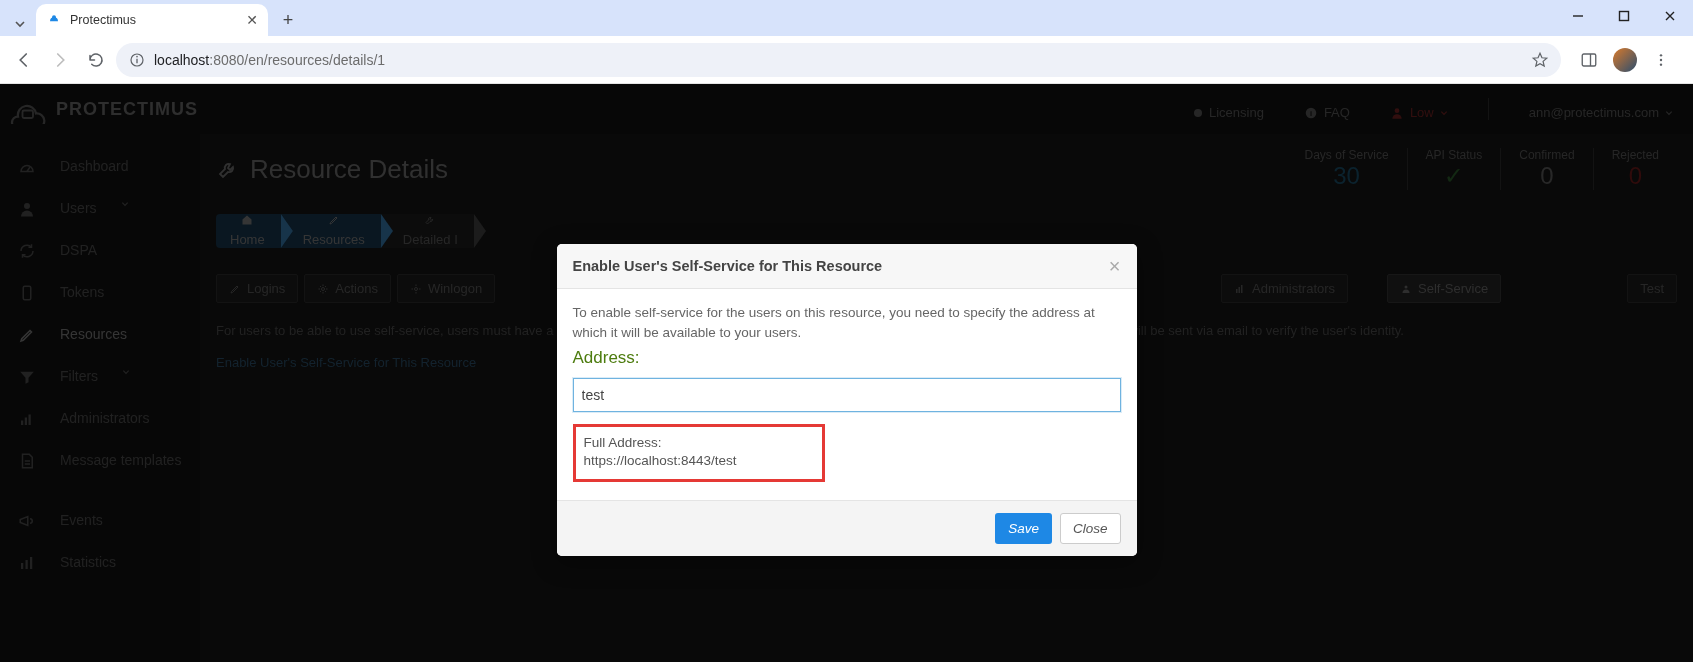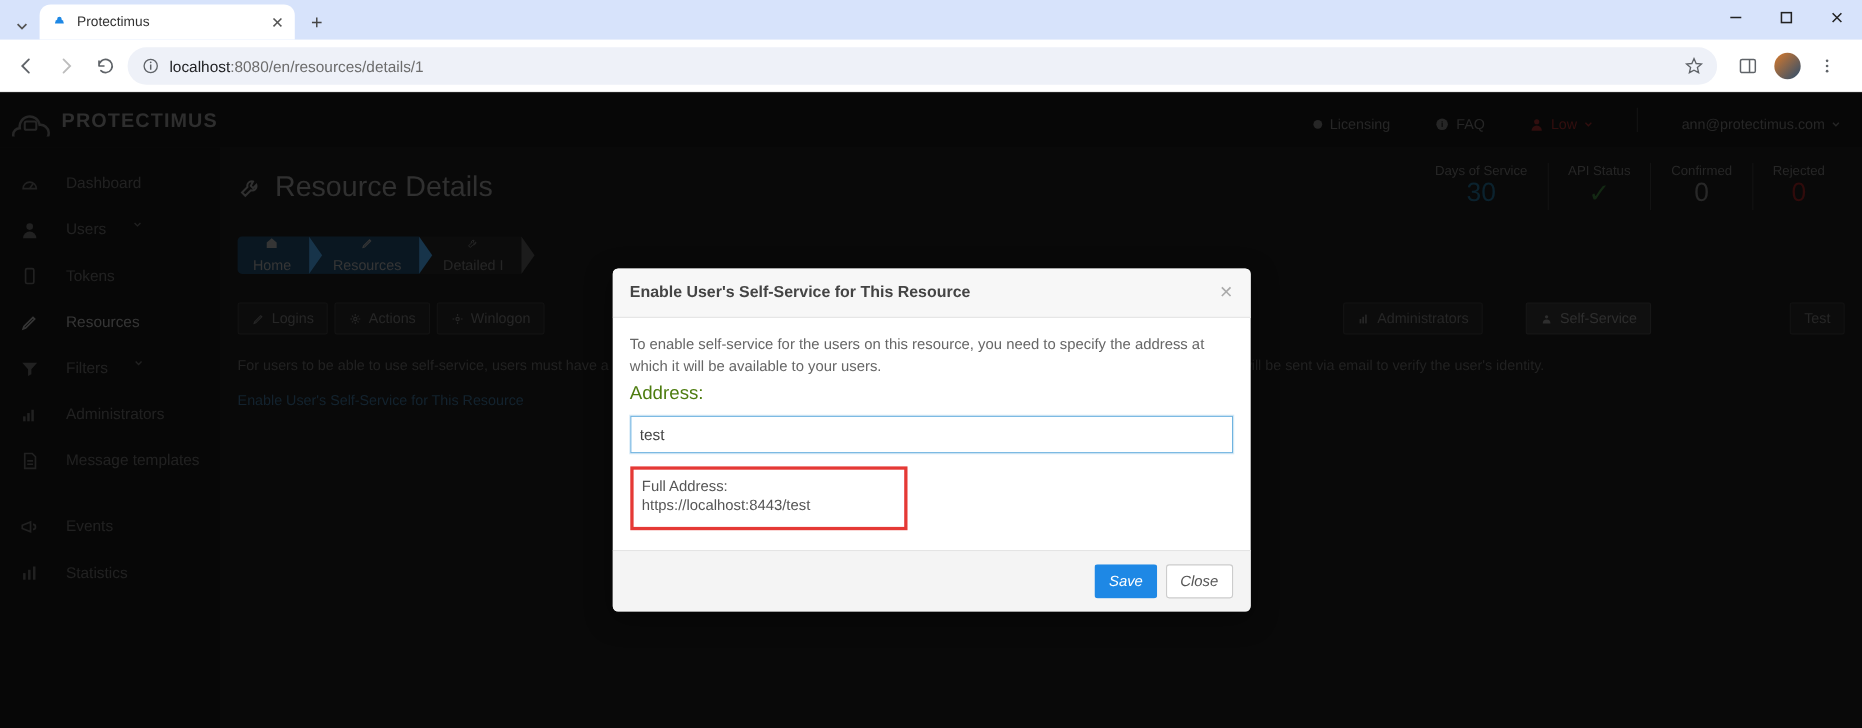--- a/index.html
+++ b/index.html
@@ -232,20 +232,27 @@
           <circle cx="12" cy="8" r="4" fill="#4a4a4a"></circle>
           <path d="M4 22a8 8 0 0 1 16 0z" fill="#4a4a4a"></path>
         </svg>
         <span>Users</span>
         <svg width="8" height="8" viewBox="0 0 12 12">
           <path d="M2 4l4 4 4-4" stroke="#4a4a4a" stroke-width="1.8" fill="none"></path>
         </svg>
       </div>
     <div class="side-item">
         <svg class="side-icon" viewBox="0 0 24 24">
+          <path d="M4 12a8 8 0 0 1 14-5M20 12a8 8 0 0 1-14 5" stroke="#4a4a4a" stroke-width="2" fill="none"></path>
+          <path d="M18 3v4h-4M6 21v-4h4" stroke="#4a4a4a" stroke-width="2" fill="none"></path>
+        </svg>
+        <span>DSPA</span>
+      </div>
+    <div class="side-item">
+        <svg class="side-icon" viewBox="0 0 24 24">
           <rect x="7" y="3" width="10" height="18" rx="2" stroke="#4a4a4a" stroke-width="2" fill="none"></rect>
         </svg>
         <span>Tokens</span>
       </div>
     <div class="side-item active">
         <svg class="side-icon" viewBox="0 0 24 24">
           <path d="M4 20l3-1 11-11-2-2L5 17l-1 3z" stroke="#777" stroke-width="2" fill="none"></path>
         </svg>
         <span>Resources</span>
       </div>

